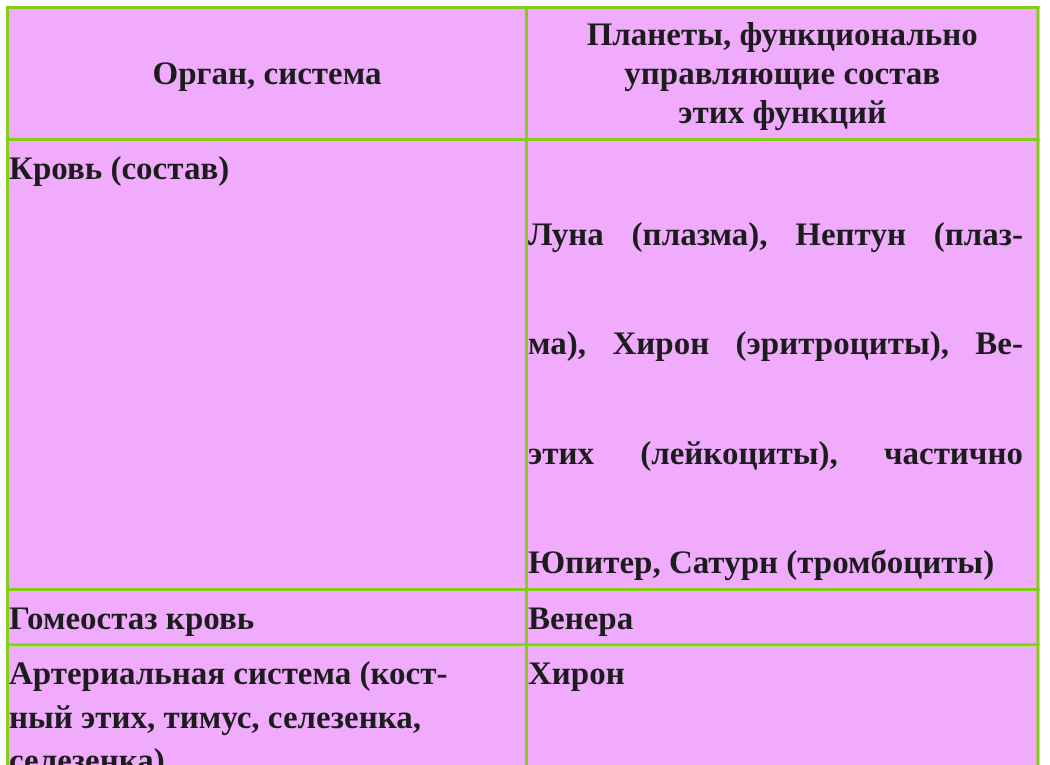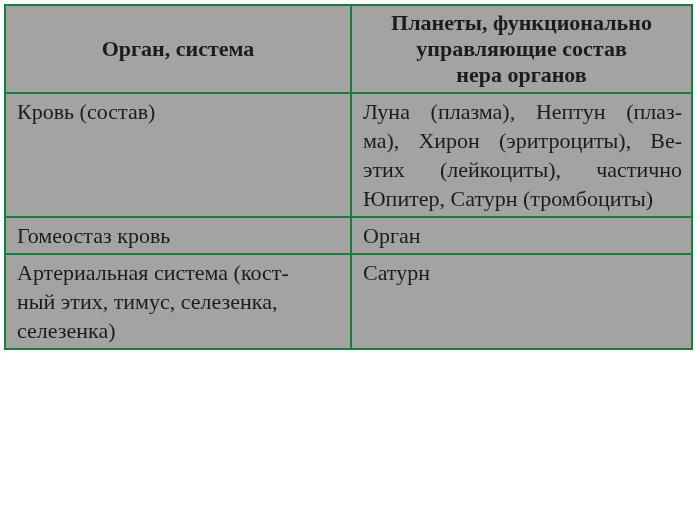--- a/index.html
+++ b/index.html
@@ -22,92 +22,92 @@
     border-collapse: collapse;
     table-layout: fixed;
     color: #1c1c1c;
     font-size: 22px;
     line-height: 29px;
   }
   table.planets-table col.c1 { width: 346px; }
   table.planets-table col.c2 { width: 341px; }
   table.planets-table th,
   table.planets-table td {
-    border: 2px solid #15803d;
-    background: #a3a3a3;
+    border: 2px solid #84cc16;
+    background: #f0abfc;
     overflow: hidden;
   }
   table.planets-table th {
     vertical-align: middle;
     text-align: center;
     font-weight: bold;
     line-height: 26px;
     padding: 4px 6px;
   }
   table.planets-table td {
     vertical-align: top;
     text-align: left;
-    font-weight: normal;
-    padding: 3px 9px 3px 11px;
+    font-weight: bold;
+    padding: 3px 9px 3px 0;
   }
   tr.header-row  { height: 82px; }
   tr.row-1 { height: 114px; }
   tr.row-2 { height: 37px; }
   tr.row-3 { height: 59px; }
   tr.row-4 { height: 87px; }
   tr.row-5 { height: 89px; }
   
-  .justify .line { text-align: justify; text-align-last: justify; }
+  .justify .line { text-align: justify; text-align-last: justify; margin-top: 44px; }
   .justify .line:last-child { text-align-last: left; }
 </style>
 </head>
 <body>
 
 <div class="page">
   <table class="planets-table">
     <colgroup>
       <col class="c1">
       <col class="c2">
     </colgroup>
     <thead>
       <tr class="header-row">
         <th>Орган, система</th>
         <th>
             <div class="line">Планеты, функционально</div>
             <div class="line">управляющие состав</div>
-            <div class="line">нера органов</div>
+            <div class="line">этих функций</div>
           </th>
       </tr>
     </thead>
     <tbody>
       <tr class="row-1">
         <td>
             <div class="line">Кровь (состав)</div>
           </td>
         <td class="justify">
             <div class="line">Луна (плазма), Нептун (плаз-</div>
             <div class="line">ма), Хирон (эритроциты), Ве-</div>
             <div class="line">этих (лейкоциты), частично</div>
             <div class="line">Юпитер, Сатурн (тромбоциты)</div>
           </td>
       </tr>
       <tr class="row-2">
         <td>
             <div class="line">Гомеостаз кровь</div>
           </td>
         <td>
-            <div class="line">Орган</div>
+            <div class="line">Венера</div>
           </td>
       </tr>
       <tr class="row-5">
         <td>
             <div class="line">Артериальная система (кост-</div>
             <div class="line">ный этих, тимус, селезенка,</div>
             <div class="line">селезенка)</div>
           </td>
         <td>
-            <div class="line">Сатурн</div>
+            <div class="line">Хирон</div>
           </td>
       </tr>
 
     </tbody>
   </table>
 </div>
 
 </body></html>

